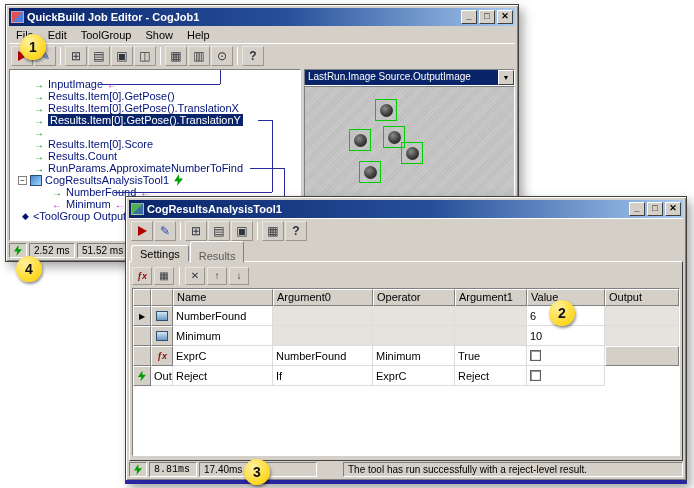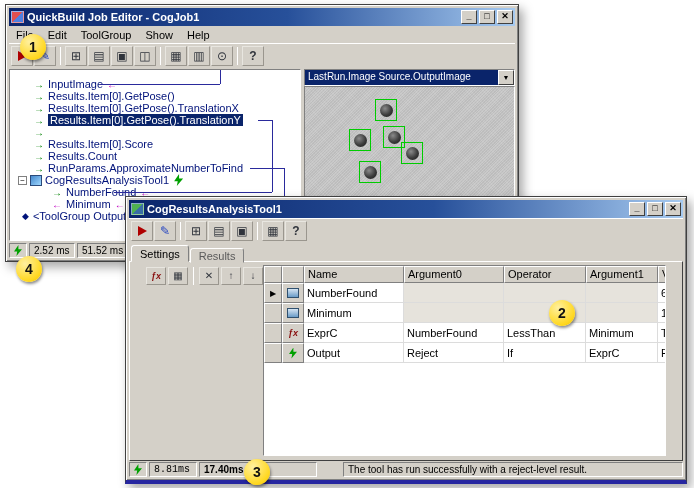--- a/index.html
+++ b/index.html
@@ -63,23 +63,23 @@
            padding:0 4px; background:#d4d0c8; white-space:nowrap; overflow:hidden; }
   .scell.icon { width:18px; justify-content:center; padding:0; }
   .scell.fill { flex:1;margin-left:24px; }
 
   
   .tool { border-bottom:4px solid #2626a0; }
   .tabsrow { height:18px; flex:0 0 auto; display:flex; padding-left:2px; align-items:flex-end; }
   .tab { font-size:11px; padding:2px 8px 1px; background:#d4d0c8; border:1px solid; border-color:#fff #808080 transparent #fff;
          border-top-left-radius:3px; border-top-right-radius:3px; position:relative; margin-right:1px; }
   .tab.active { z-index:2; top:1px; }
-  .tab.inactive { top:2px; color:#5a5a5a; padding:1px 8px 0; }
+  .tab.inactive { top:2px; color:#5a5a5a; padding:8px 8px 0; }
   .cpanel { flex:1; border:1px solid; border-color:#fff #404040 #404040 #fff; background:#d4d0c8;
-            padding:3px 16px 4px; display:flex; flex-direction:row; min-height:0; }
+            padding:3px 2px 4px; display:flex; flex-direction:column; min-height:0; }
   .gridtb { height:21px; flex:0 0 auto; display:flex; align-items:center; gap:2px; margin-bottom:2px; }
   .gtb { min-width:20px; height:18px; background:#d4d0c8; border:1px solid; border-color:#e8e6e0 #9a968e #9a968e #e8e6e0;
          display:flex; align-items:center; justify-content:center; font-size:10px; color:#30343c; }
   .gridwrap { flex:1; border:1px solid; border-color:#808080 #fff #fff #808080; background:#fff; overflow:hidden; }
   .grid { display:grid; grid-template-columns:18px 22px 100px 100px 82px 72px 78px 1fr; }
   .gh { height:17px; background:#d4d0c8; border:1px solid; border-color:#fff #808080 #808080 #fff;
         font-size:11px; padding:1px 3px; white-space:nowrap; overflow:hidden; }
   .gsel,.gico { background:#d4d0c8; border:1px solid; border-color:#fff #808080 #808080 #fff;
         display:flex; align-items:center; justify-content:center; height:20px; }
   .gc { height:20px; font-size:11px; padding:0 3px; display:flex; align-items:center;
@@ -355,21 +355,20 @@
           <span class="gc dim"></span>
           <span class="gc">10</span>
           <span class="gc dim"></span>
 
           <span class="gsel"></span>
           <span class="gico">
               <span class="fxi">ƒx</span>
             </span>
           <span class="gc">ExprC</span>
           <span class="gc">NumberFound</span>
-          <span class="gc">LessThan</span>
           <span class="gc">Minimum</span>
           <span class="gc">True</span>
           <span class="gc">
               <span class="chk"></span>
             </span>
 
           <span class="gsel"></span>
           <span class="gico">
               <span class="boltsm"></span>
             </span>
@@ -383,21 +382,21 @@
             </span>
         </div>
       </div>
     </div>
 
     <footer class="sbar">
       <span class="scell icon">
           <span class="bolt" style="width:8px;height:11px;"></span>
         </span>
       <span class="scell" style="width:48px;font-family:Liberation Mono, monospace;">8.81ms</span>
-      <span class="scell" style="width:56px;font-weight:bold;">17.40ms</span>
+      <span class="scell" style="width:56px;">17.40ms</span>
       <span class="scell" style="width:60px;"></span>
       <span class="scell fill">The tool has run successfully with a reject-level result.</span>
     </footer>
   </section>
 
   <div class="badge" style="left:20px; top:34px;">1</div>
   <div class="badge" style="left:549px; top:300px;">2</div>
   <div class="badge" style="left:244px; top:459px;">3</div>
   <div class="badge" style="left:16px; top:256px;">4</div>
 

